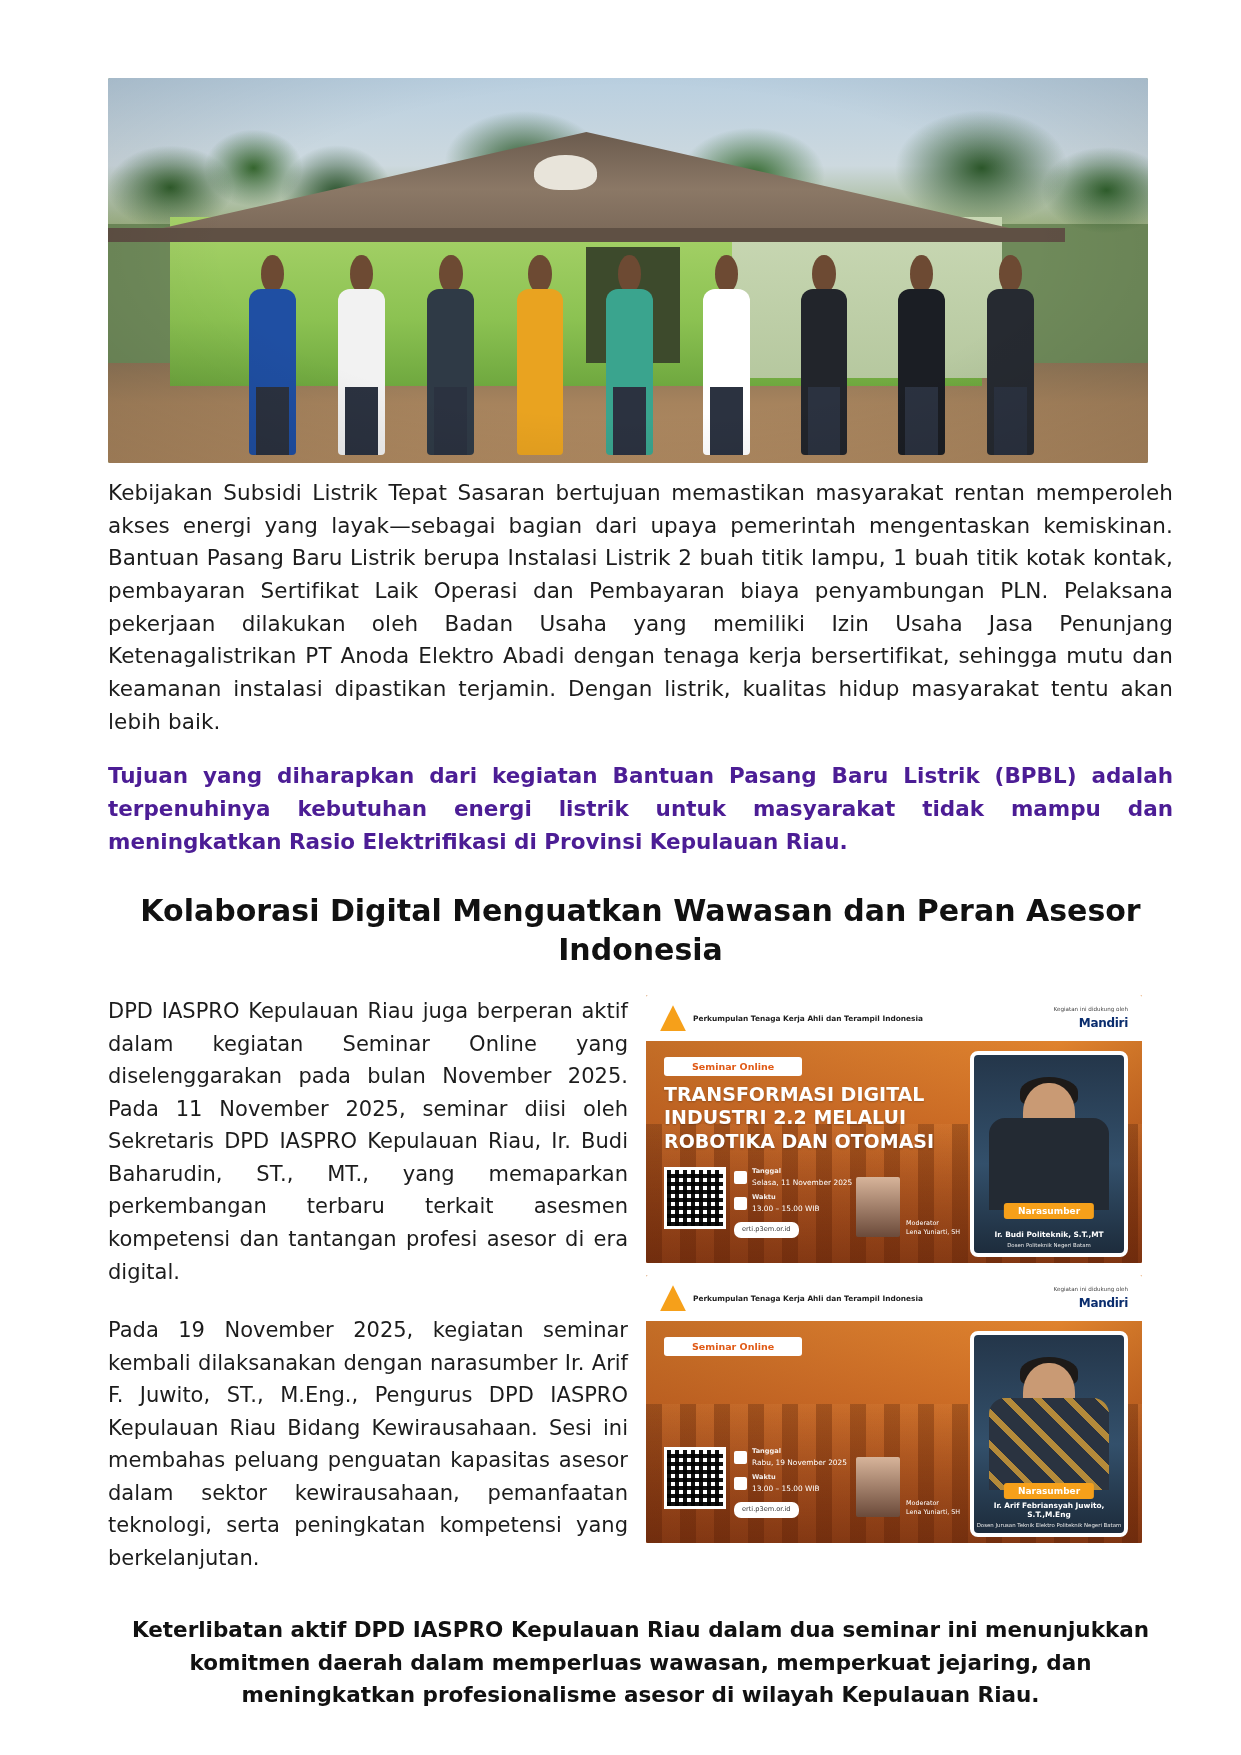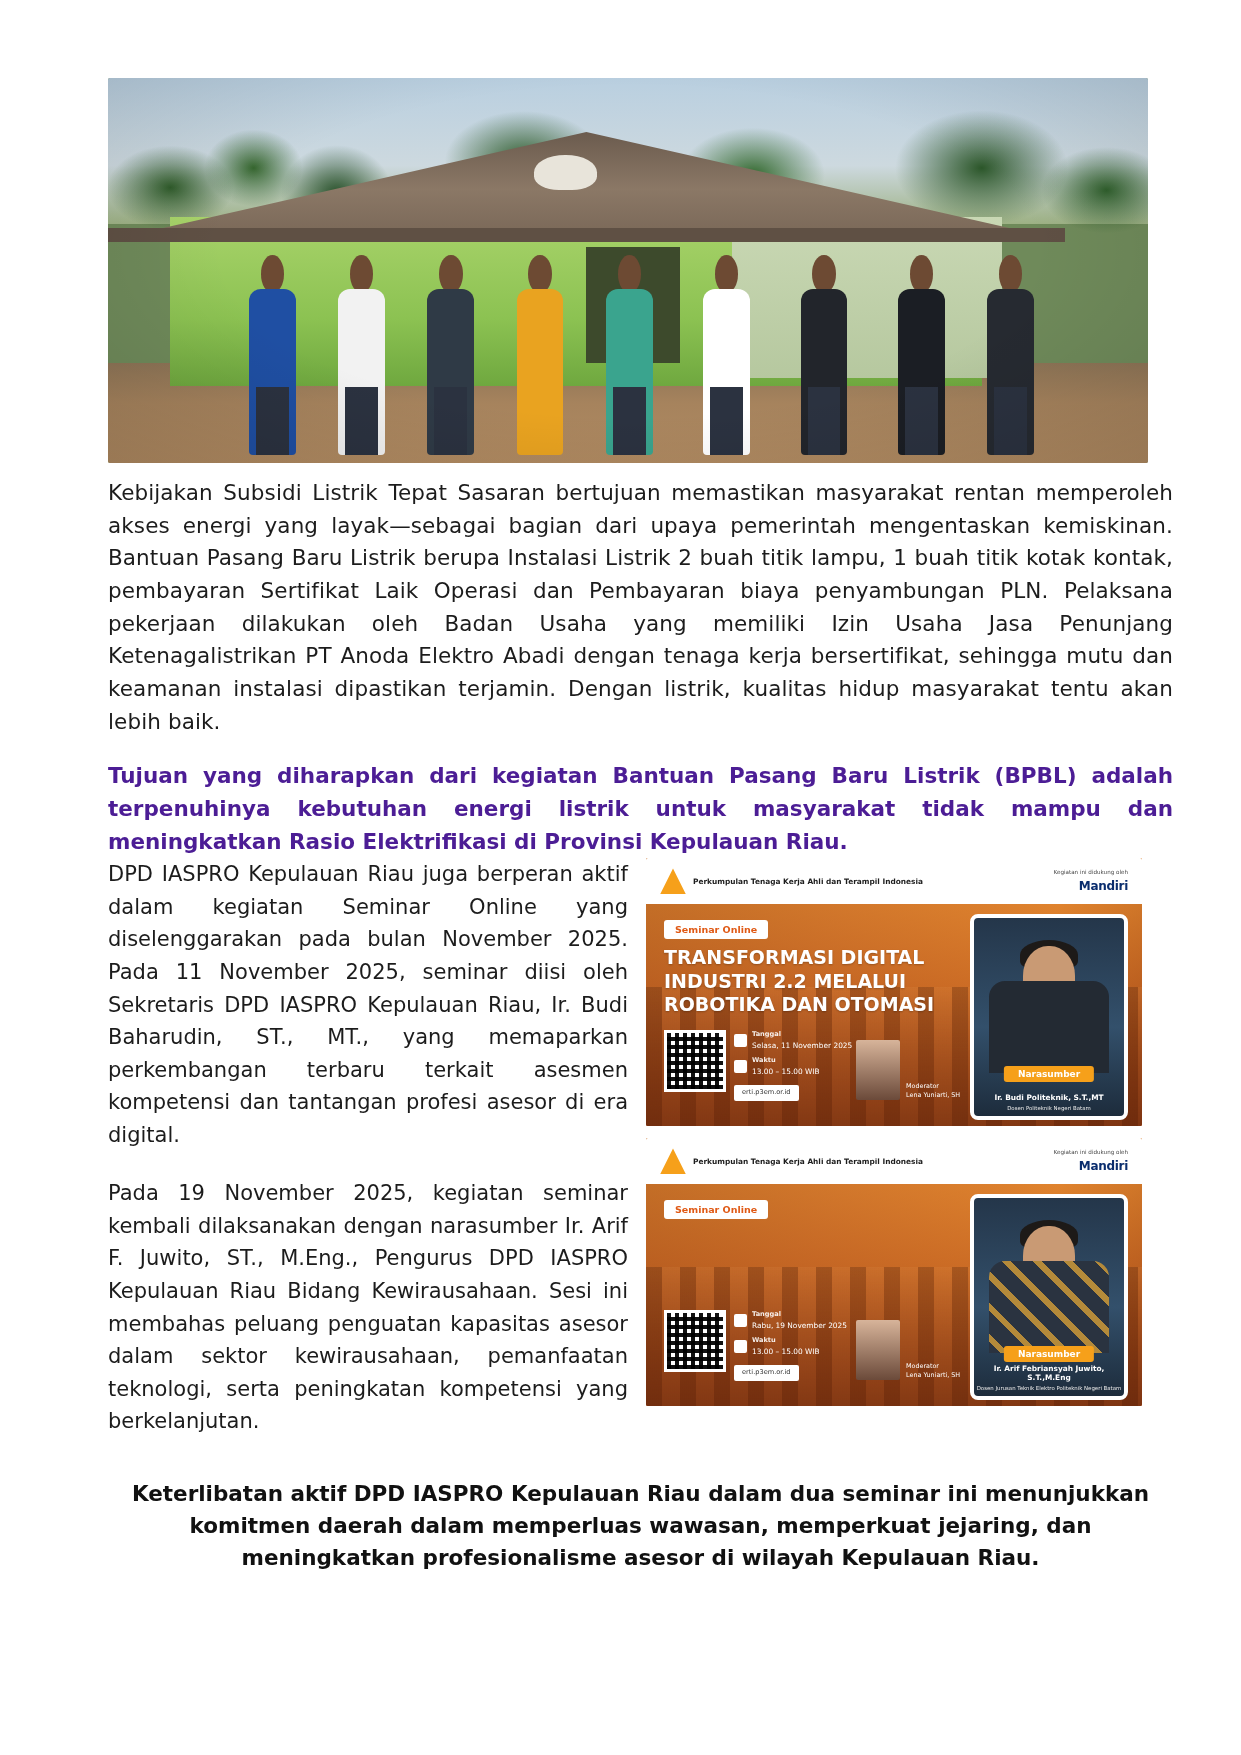--- a/index.html
+++ b/index.html
@@ -208,21 +208,21 @@
   }
   .poster .support-brand {
     font-size: 12px; font-weight: bold; color: #0a2d6e; letter-spacing: -0.3px;
   }
   .poster .badge {
     position: absolute; left: 18px; top: 62px;
     background: #ffffff;
     color: #e05a16;
     font-size: 9.5px;
     font-weight: bold;
-    padding: 4px 11px;
+    padding: 4px 28px;
     border-radius: 3px;
   }
   .poster .title {
     position: absolute; left: 18px; top: 88px; width: 290px;
     color: #ffffff;
     font-size: 19px;
     font-weight: bold;
     line-height: 1.22;
     text-shadow: 0 1px 2px rgba(0,0,0,0.25);
   }
@@ -245,21 +245,21 @@
   }
   .poster .meta .row { display: flex; align-items: center; gap: 5px; margin-bottom: 5px; }
   .poster .meta .ic {
     width: 13px; height: 13px; border-radius: 2px; background: #ffffff;
     display: inline-block; flex: 0 0 13px;
   }
   .poster .meta .k { font-weight: bold; display: block; font-size: 6.6px; opacity: .9; }
   .poster .link-pill {
     margin-top: 3px;
     background: #fff; color: #333; font-size: 6.6px;
-    padding: 3px 8px; border-radius: 2px; display: inline-block;
+    padding: 3px 8px; border-radius: 7px; display: inline-block;
   }
   .poster .moderator {
     position: absolute; left: 210px; bottom: 26px;
     width: 108px; height: 64px;
     display: flex; gap: 6px; align-items: flex-end;
   }
   .poster .moderator .mphoto {
     width: 44px; height: 60px; background: linear-gradient(to bottom,#d7b49a,#6b4a3a);
     border-radius: 2px;
   }
@@ -378,20 +378,21 @@
           <div class="legs"></div>
         </div>
       </div>
       <div class="vignette"></div>
     </div>
 
     <p class="body-text">Kebijakan Subsidi Listrik Tepat Sasaran bertujuan memastikan masyarakat rentan memperoleh akses energi yang layak—sebagai bagian dari upaya pemerintah mengentaskan kemiskinan. Bantuan Pasang Baru Listrik  berupa Instalasi Listrik 2 buah titik lampu, 1 buah titik kotak kontak, pembayaran Sertifikat Laik Operasi dan Pembayaran biaya penyambungan PLN.  Pelaksana pekerjaan dilakukan oleh Badan Usaha yang memiliki Izin Usaha Jasa Penunjang Ketenagalistrikan PT Anoda Elektro Abadi dengan tenaga kerja bersertifikat, sehingga mutu dan keamanan instalasi dipastikan terjamin. Dengan listrik, kualitas hidup masyarakat tentu akan lebih baik.</p>
 
     <p class="bold-note">Tujuan yang diharapkan dari kegiatan Bantuan Pasang Baru Listrik (BPBL) adalah terpenuhinya kebutuhan energi listrik untuk masyarakat tidak mampu dan meningkatkan Rasio Elektrifikasi di Provinsi Kepulauan Riau.</p>
 
+    <h2 class="section-title">Kolaborasi Digital Menguatkan Wawasan dan Peran Asesor Indonesia</h2>
 
     <div class="two-col">
       <div class="col-text">
         <p>DPD IASPRO  Kepulauan Riau juga berperan aktif dalam kegiatan Seminar Online yang diselenggarakan pada bulan November 2025. Pada 11 November 2025, seminar diisi oleh Sekretaris DPD IASPRO Kepulauan Riau, Ir. Budi Baharudin, ST., MT., yang memaparkan perkembangan terbaru terkait asesmen kompetensi dan tantangan profesi asesor di era digital.</p>
         <p>Pada 19 November 2025, kegiatan seminar kembali dilaksanakan dengan narasumber Ir. Arif F. Juwito, ST., M.Eng., Pengurus DPD IASPRO Kepulauan Riau Bidang Kewirausahaan. Sesi ini membahas peluang penguatan kapasitas asesor dalam sektor kewirausahaan, pemanfaatan teknologi, serta peningkatan kompetensi yang berkelanjutan.</p>
       </div>
 
       <div class="col-media">
 
         <div class="poster p1">

